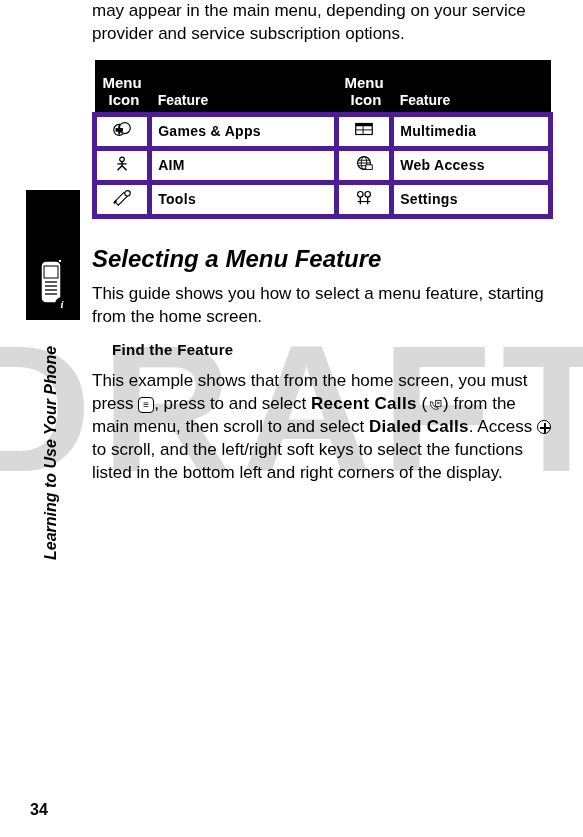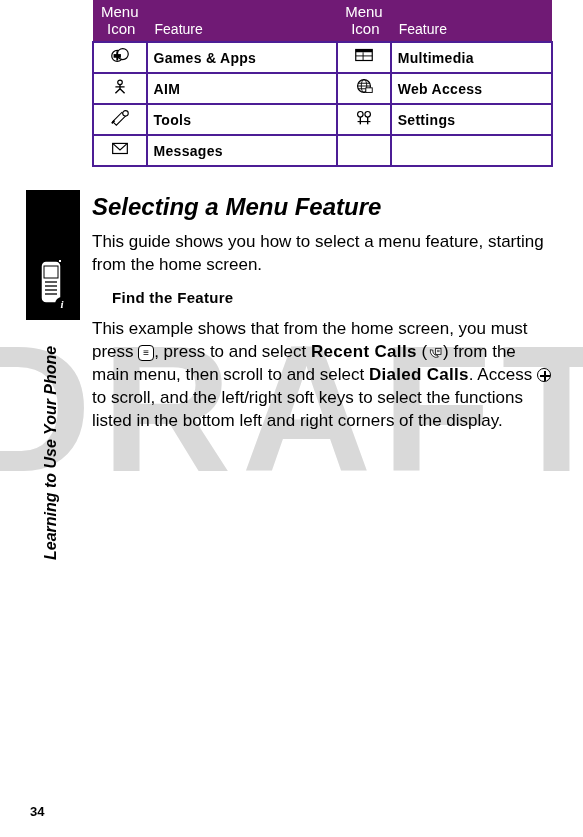--- a/index.html
+++ b/index.html
@@ -36,30 +36,30 @@
     font-size: 17px;
     line-height: 1.35;
     margin: 0 0 14px 0;
   }
   table.menu {
     border-collapse: collapse;
     width: 100%;
     font-size: 14px;
   }
   table.menu thead td {
-    background: #701a75;
+    background: #000000;
     color: #fff;
-    font-weight: normal;
-    padding: 3px 8px 4px 8px;
+    font-weight: bold;
+    padding: 14px 8px 4px 8px;
     vertical-align: top;
   }
   table.menu thead td .l1 { display:block; font-size:15px; }
   table.menu thead td .l2 { display:block; font-size:15px; padding-left:6px;}
   table.menu tbody td {
-    border: 2px solid #4c1d95;
+    border: 5px solid #4c1d95;
     padding: 3px 6px;
     vertical-align: middle;
   }
   table.menu tbody td.icon {
     width: 48px;
     text-align: center;
     font-size: 18px;
   }
   table.menu tbody td.feat {
     font-family: "Arial Narrow", Arial, sans-serif;
@@ -169,21 +169,21 @@
     font-style: italic;
     font-size: 16px;
     white-space: nowrap;
     z-index: 2;
   }
   .page-num {
     position: absolute;
     left: 30px;
     bottom: 18px;
     font-weight: bold;
-    font-size: 13px;
+    font-size: 16px;
   }
   .ico-svg { width:22px; height:18px; }
 </style>
 </head>
 <body>
 
 <div class="watermark">DRAFT</div>
 
 <div class="side-tab">
   <svg class="phone-icon" viewBox="0 0 34 52">
@@ -196,20 +196,21 @@
     <line x1="24" y1="2" x2="24" y2="-4" stroke="#fff" stroke-width="2"></line>
     <circle cx="26" cy="44" r="7" fill="#000"></circle>
     <text x="26" y="48" text-anchor="middle" font-size="11" font-family="serif" font-style="italic" font-weight="bold" fill="#fff">i</text>
   </svg>
 </div>
 
 <div class="side-label">Learning to Use Your Phone</div>
 
 <div class="content">
 
+  <p class="intro">may appear in the main menu, depending on your service provider and service subscription options.</p>
 
   <table class="menu">
     <thead>
       <tr>
         <td style="width:48px">
           <span class="l1">Menu</span>
           <span class="l2">Icon</span>
         </td>
         <td style="vertical-align:bottom;">
           <span>Feature</span>
@@ -276,31 +277,20 @@
         <td class="icon">
           <svg class="ico-svg" viewBox="0 0 24 18">
               <circle cx="8" cy="6" r="3" fill="none" stroke="#000" stroke-width="1.3"></circle>
               <line x1="8" y1="9" x2="8" y2="17" stroke="#000" stroke-width="1.5"></line>
               <circle cx="16" cy="6" r="3" fill="none" stroke="#000" stroke-width="1.3"></circle>
               <line x1="16" y1="9" x2="16" y2="17" stroke="#000" stroke-width="1.5"></line>
               <line x1="5" y1="14" x2="19" y2="14" stroke="#000" stroke-width="1.2"></line>
             </svg>
         </td>
         <td class="feat">Settings</td>
-      </tr>
-      <tr>
-        <td class="icon">
-          <svg class="ico-svg" viewBox="0 0 24 18">
-              <rect x="4" y="4" width="16" height="11" fill="#fff" stroke="#000" stroke-width="1.3"></rect>
-              <path d="M4 4 L12 11 L20 4" fill="none" stroke="#000" stroke-width="1.3"></path>
-            </svg>
-        </td>
-        <td class="feat">Messages</td>
-        <td class="icon"></td>
-        <td class="feat"></td>
       </tr>
     </tbody>
   </table>
 
   <h2 class="section">Selecting a Menu Feature</h2>
 
   <p class="para">This guide shows you how to select a menu feature, starting from the home screen.</p>
 
   <div class="find-row">
     <span class="find-label">Find the Feature</span>

